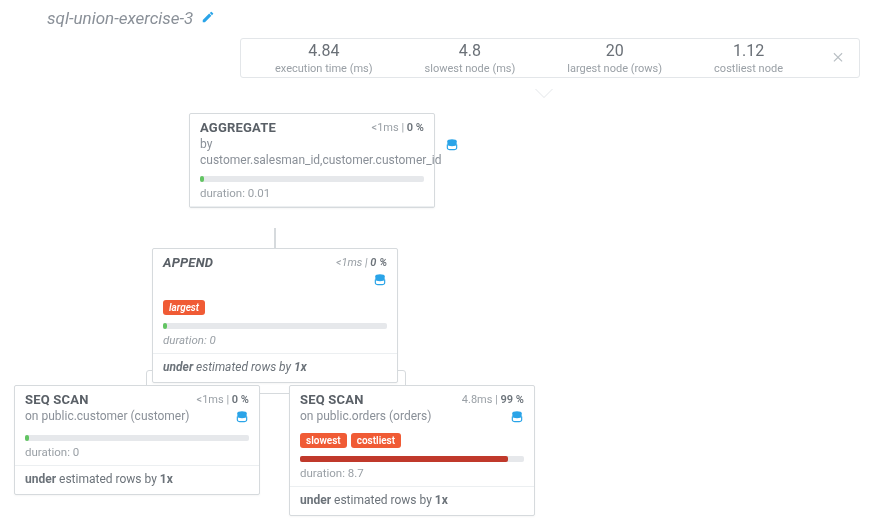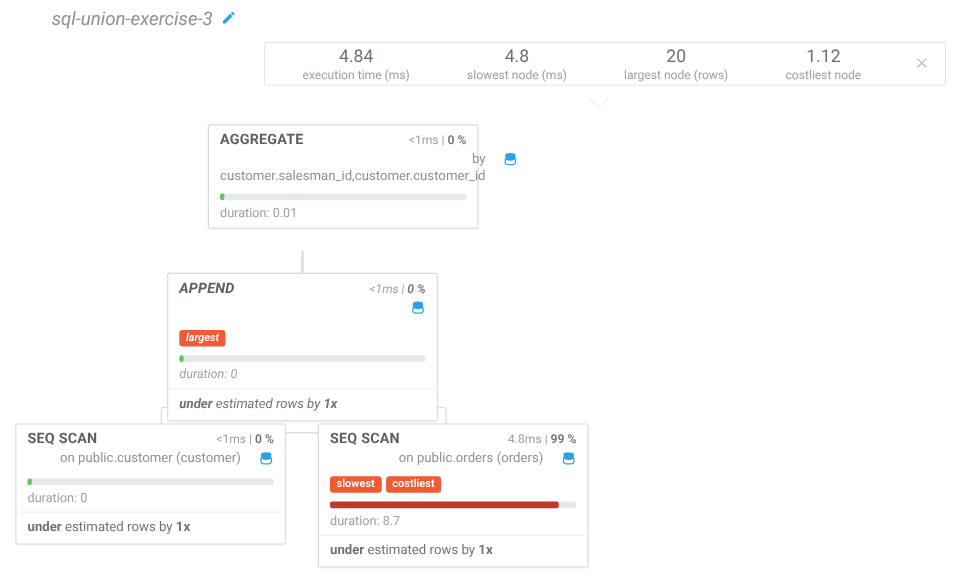--- a/index.html
+++ b/index.html
@@ -103,22 +103,21 @@
     font-size: 11px;
   }
   .node-metrics .pct { color: #6c737a; font-weight:600; }
   .node-sub {
     padding: 0 10px 6px 10px;
     font-size: 12px;
     color: #8a9098;
     display:flex;
     justify-content:space-between;
     align-items:flex-start;
-    gap:16px;
-    text-align:right;
+    gap:4px;
   }
   .node-sub .subtext { flex:1; line-height:1.3; }
   .db-icon { color:#2aa4e8; flex-shrink:0; margin-top:1px; }
   .badges { padding: 0 10px 6px 10px; display:flex; gap:4px; }
   .badge {
     display:inline-block;
     background:#f05b35;
     color:#fff;
     font-size:10px;
     font-weight:600;

